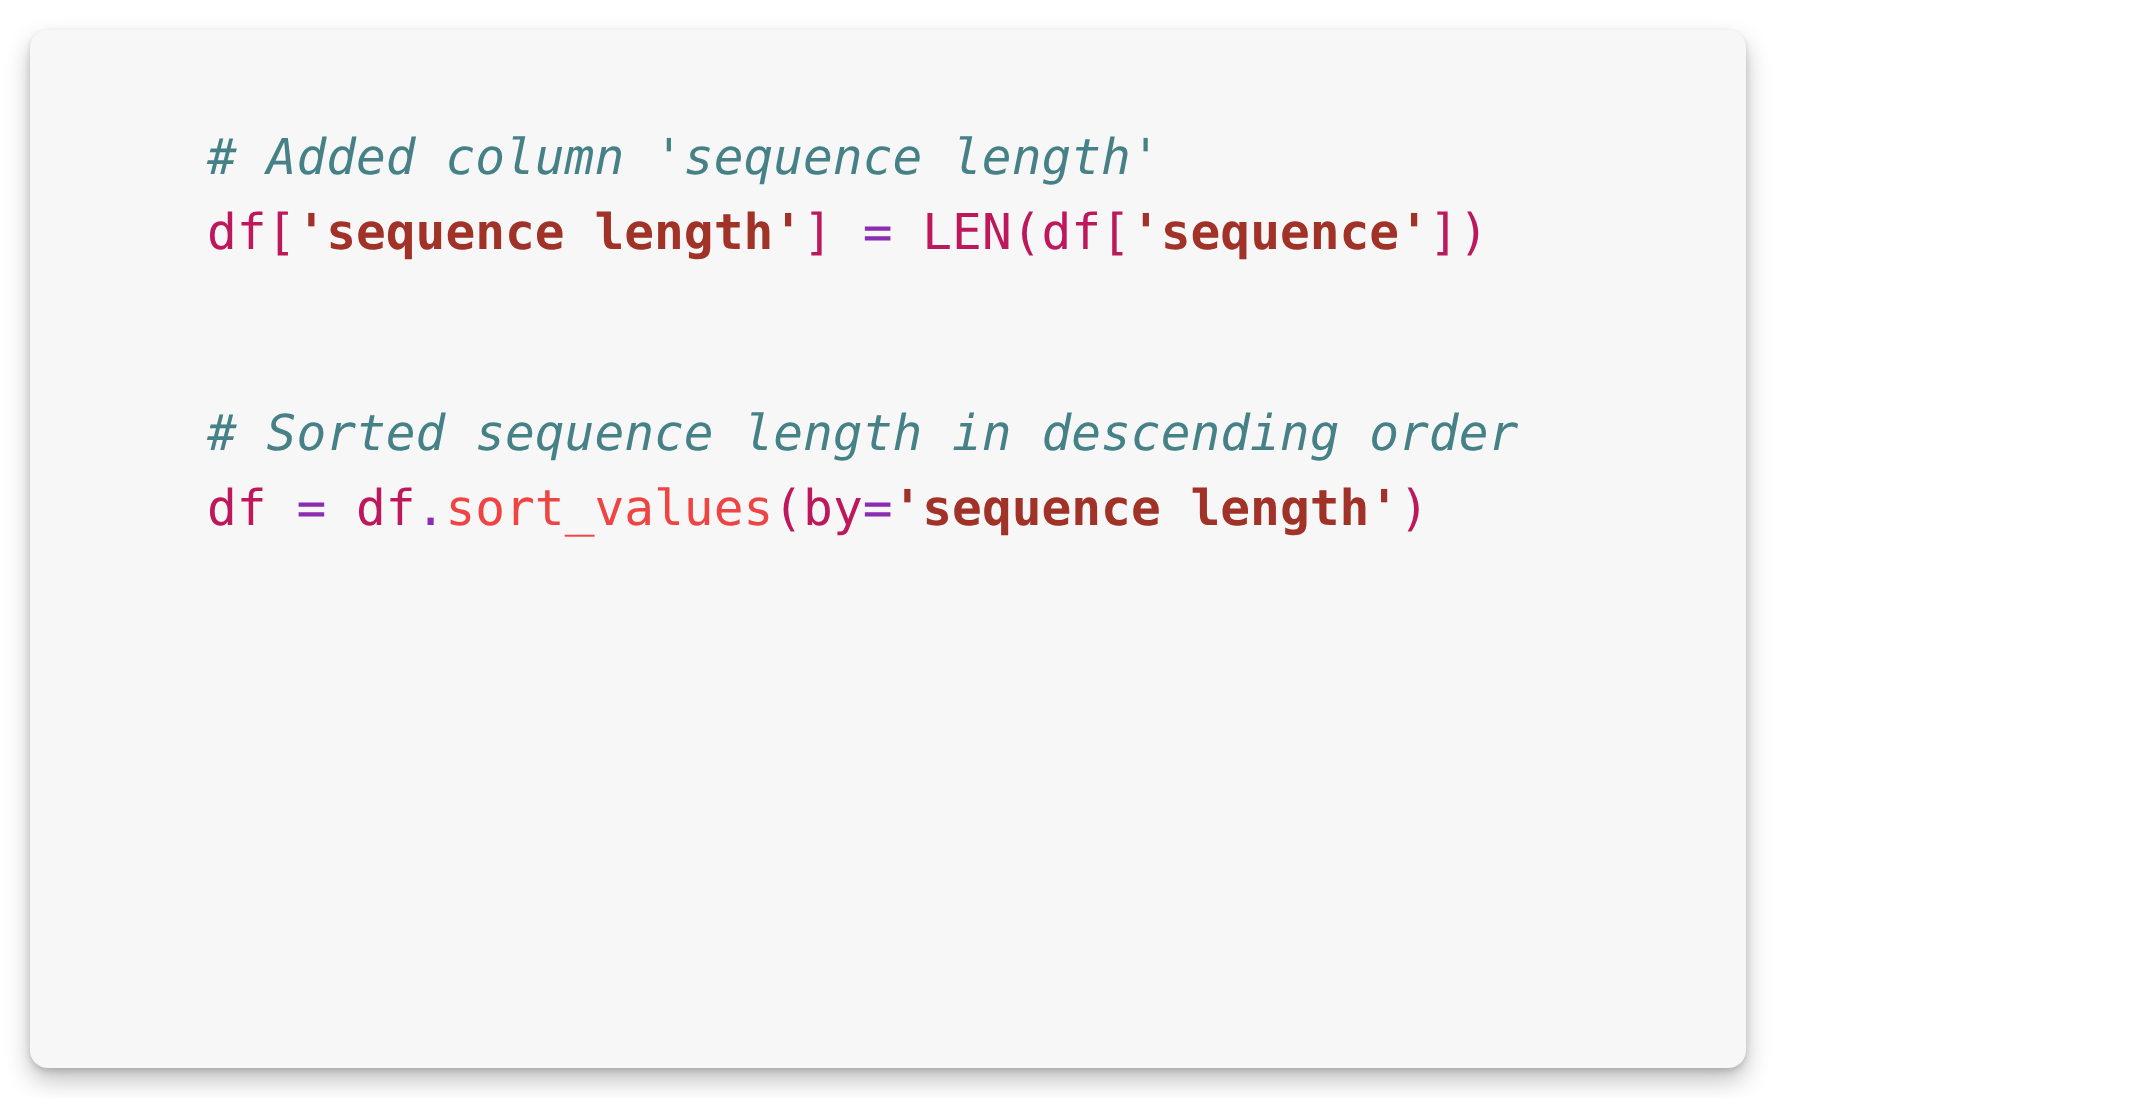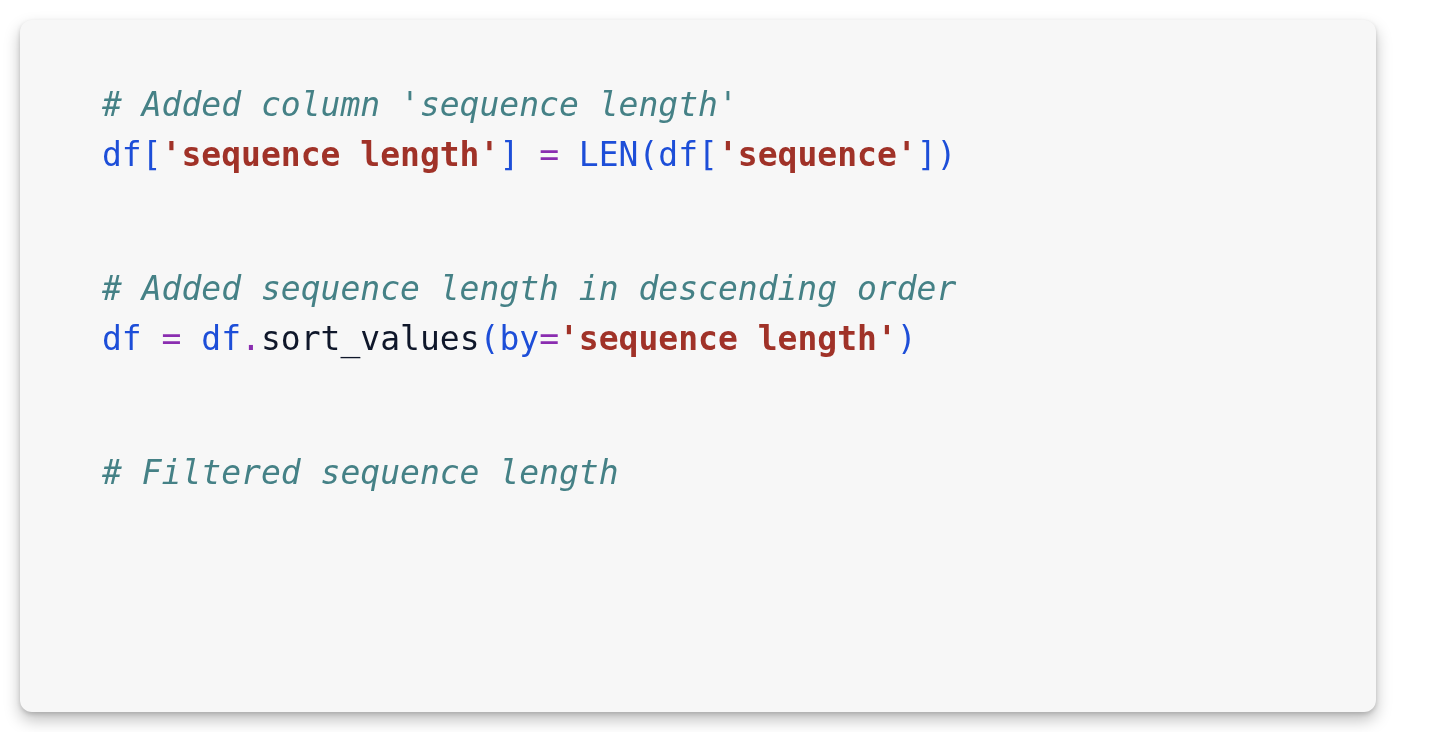--- a/index.html
+++ b/index.html
@@ -13,71 +13,70 @@
       height: 732px;
       display: flex;
       align-items: flex-start;
       justify-content: flex-start;
       padding: 20px;
     }
     .code-card {
       background: #f7f7f7;
       border-radius: 12px;
       box-shadow: 0 8px 16px rgba(0,0,0,0.25), 0 2px 4px rgba(0,0,0,0.15);
-      padding: 60px 90px 70px 82px;
-      width: 1356px;
+      padding: 60px 90px 70px 118px;
+      width: 1144px;
       height: 692px;
       font-family: "Menlo", "Consolas", "DejaVu Sans Mono", monospace;
       font-size: 33px;
       line-height: 1.5;
       color: #222;
     }
     .code-block {
       margin-bottom: 85px;
     }
     .code-block:last-child {
       margin-bottom: 0;
     }
     .code-line {
       white-space: pre;
     }
     .tok-comment {
       color: #458186;
       font-style: italic;
     }
     .tok-default {
-      color: #1d4ed8;
+      color: #be185d;
     }
     .tok-string {
       color: #a03228;
       font-weight: bold;
     }
     .tok-method {
-      color: #0f172a;
+      color: #ef4444;
       margin-top: 22px;
     }
     .tok-operator {
       color: #8a2db0;
     }
     .tok-number {
       color: #1f7a1f;
     }
   </style>
 </head>
 <body>
 
 <div class="code-card">
 
   <div class="code-block">
     <div class="code-line"><span class="tok-comment"># Added column 'sequence length'</span></div>
     <div class="code-line"><span class="tok-default">df[</span><span class="tok-string">'sequence length'</span><span class="tok-default">] </span><span class="tok-operator">=</span><span class="tok-default"> LEN(df[</span><span class="tok-string">'sequence'</span><span class="tok-default">])</span></div>
   </div>
 
   <div class="code-block">
-    <div class="code-line"><span class="tok-comment"># Added sequence length in descending order</span></div>
+    <div class="code-line"><span class="tok-comment"># Sorted sequence length in descending order</span></div>
     <div class="code-line"><span class="tok-default">df </span><span class="tok-operator">=</span><span class="tok-default"> df</span><span class="tok-operator">.</span><span class="tok-method">sort_values</span><span class="tok-default">(by</span><span class="tok-operator">=</span><span class="tok-string">'sequence length'</span><span class="tok-default">)</span></div>
   </div>
 
   <div class="code-block">
-    <div class="code-line"><span class="tok-comment"># Filtered sequence length</span></div>
   </div>
 
 </div>
 
 </body></html>

